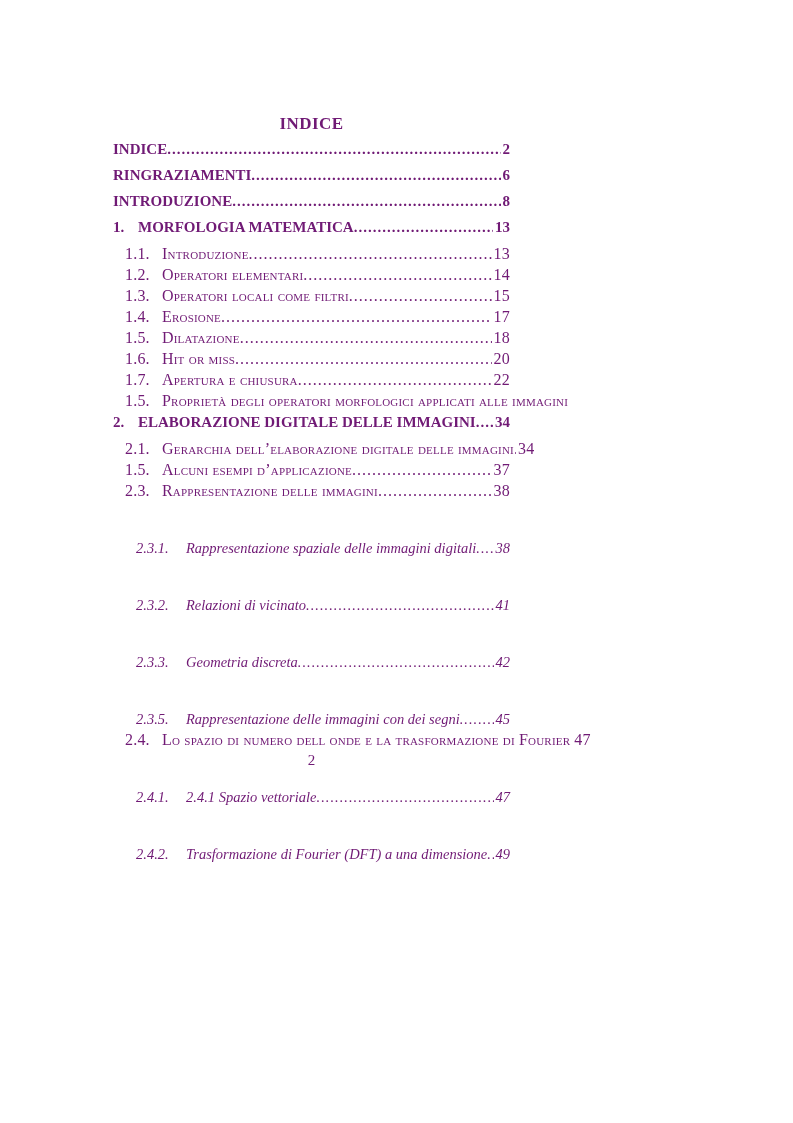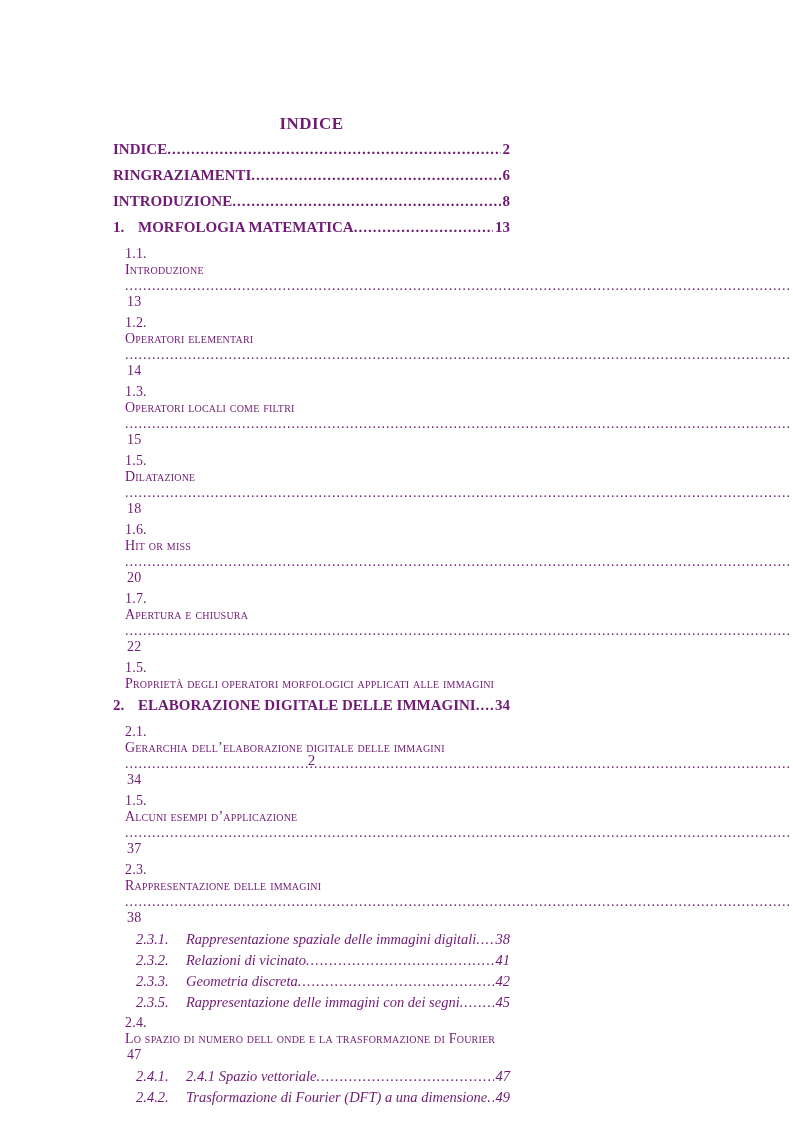--- a/index.html
+++ b/index.html
@@ -35,34 +35,33 @@
     align-items: baseline;
     line-height: 16px;
     margin-bottom: 5px;
     white-space: nowrap;
     font-size: 15px;
   }
   .front   { font-weight: 700; margin-bottom: 10px; }
   .chapter { font-weight: 700; margin-top: 3px; margin-bottom: 11px; }
   .section, .section-wrap-first, .section-wrap-cont {
     font-variant: small-caps;
-    font-size: 14px;
+    font-size: 16px;
     letter-spacing: 0.2px;
-    flex-direction: column;
   }
   .section, .section-wrap-first { padding-left: 12px; }
   .subsection {
     font-style: italic;
     font-size: 14.5px;
     padding-left: 23px;
   }
   .num  { flex: 0 0 auto; }
   .chapter .num { width: 25px; }
   .section .num, .section-wrap-first .num { width: 37px; }
-  .subsection .num { width: 50px; }
+  .subsection .num { width: 50px; margin-top: 36px; }
   .text { flex: 0 0 auto; }
   .leader {
     flex: 1 1 auto;
     overflow: hidden;
     min-width: 2px;
     font-variant: normal;
     letter-spacing: 1px;
   }
   .leader::after {
     content: "....................................................................................................................................................";
@@ -118,20 +117,26 @@
         <span class="leader"></span>
         <span class="pagenum">14</span>
       </div>
       <div class="toc-row section">
         <span class="num">1.3.</span>
         <span class="text">Operatori locali come filtri</span>
         <span class="leader"></span>
         <span class="pagenum">15</span>
       </div>
       <div class="toc-row section">
+        <span class="num">1.4.</span>
+        <span class="text">Erosione</span>
+        <span class="leader"></span>
+        <span class="pagenum">17</span>
+      </div>
+      <div class="toc-row section">
         <span class="num">1.5.</span>
         <span class="text">Dilatazione</span>
         <span class="leader"></span>
         <span class="pagenum">18</span>
       </div>
       <div class="toc-row section">
         <span class="num">1.6.</span>
         <span class="text">Hit or miss</span>
         <span class="leader"></span>
         <span class="pagenum">20</span>

